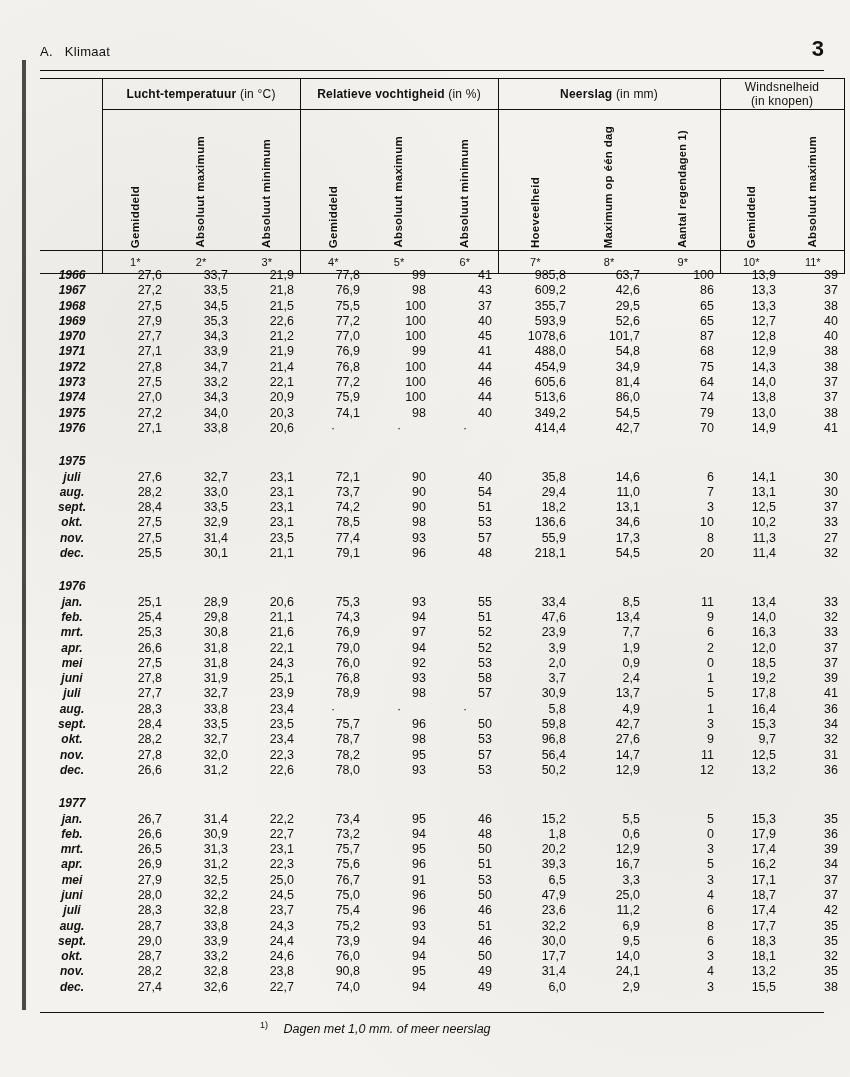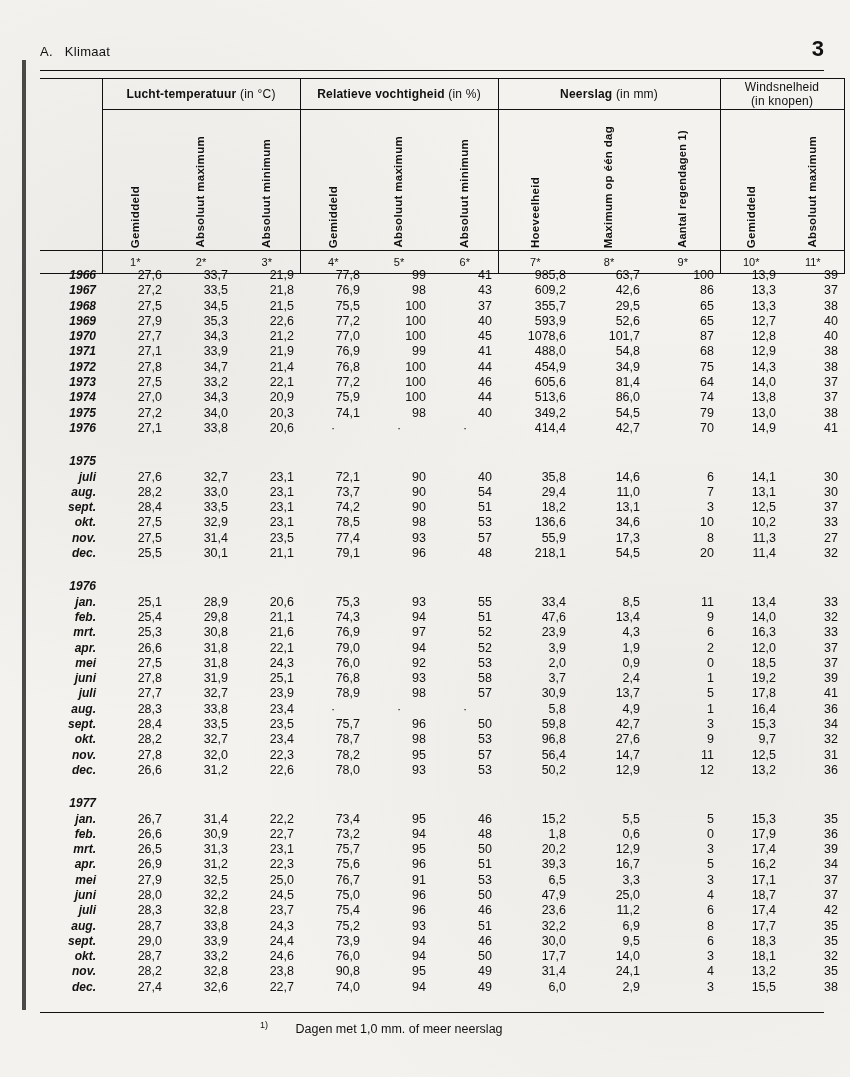--- a/index.html
+++ b/index.html
@@ -142,21 +142,21 @@
     padding: 0 6px;
     height: 15.3px;
     line-height: 15.3px;
     white-space: nowrap;
   }
   .c-label {
     width: 62px;
     font-style: italic;
     font-weight: bold;
     font-size: 12px;
-    text-align: right;
+    text-align: center;
     padding-left: 8px !important;
     margin-top: 40px;
   }
   .c-num { text-align: right; }
   .yearlbl { font-style: italic; font-weight: bold; }
   .spacer-row td { height: 18px; }
   .dotcell { text-align: center; }
 
   
   col.w-lab { width: 62px; }
@@ -172,21 +172,21 @@
     top: 1012px;
     border-top: 1.2px solid #111;
   }
   .footnote {
     position: absolute;
     left: 260px;
     top: 1020px;
     font-size: 12.5px;
   }
   .footnote sup { font-size: 9px; }
-  .footnote .txt { margin-left: 24px; }
+  .footnote .txt { margin-left: 12px; font-style: italic; }
 </style>
 </head>
 <body>
 
 <div class="page">
 
   <div class="left-margin-bar"></div>
 
   <div class="page-header">
     <div class="chapter-label">
@@ -584,21 +584,21 @@
           </tr>
           <tr>
             <td class="c-label">mrt.</td>
             <td class="c-num">25,3</td>
             <td class="c-num">30,8</td>
             <td class="c-num">21,6</td>
             <td class="c-num">76,9</td>
             <td class="c-num">97</td>
             <td class="c-num">52</td>
             <td class="c-num">23,9</td>
-            <td class="c-num">4,3</td>
+            <td class="c-num">7,7</td>
             <td class="c-num">6</td>
             <td class="c-num">16,3</td>
             <td class="c-num">33</td>
           </tr>
           <tr>
             <td class="c-label">apr.</td>
             <td class="c-num">26,6</td>
             <td class="c-num">31,8</td>
             <td class="c-num">22,1</td>
             <td class="c-num">79,0</td>

